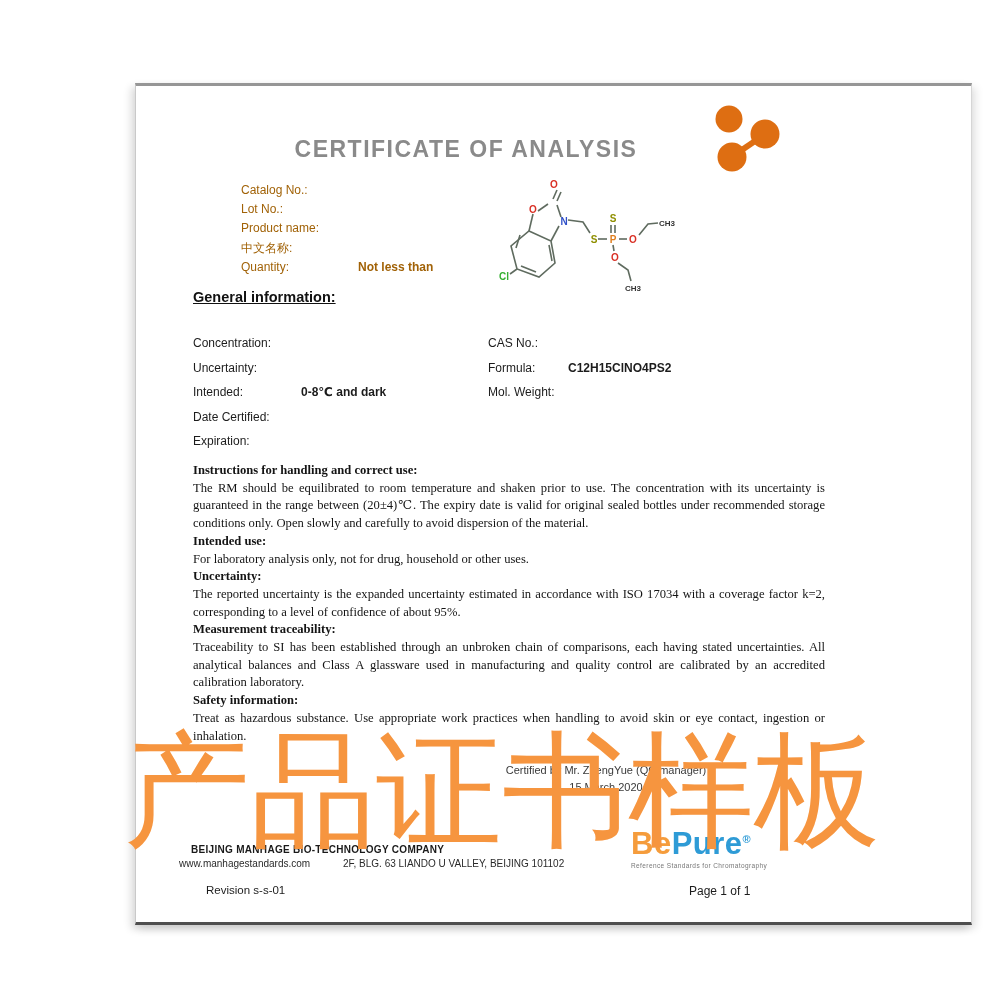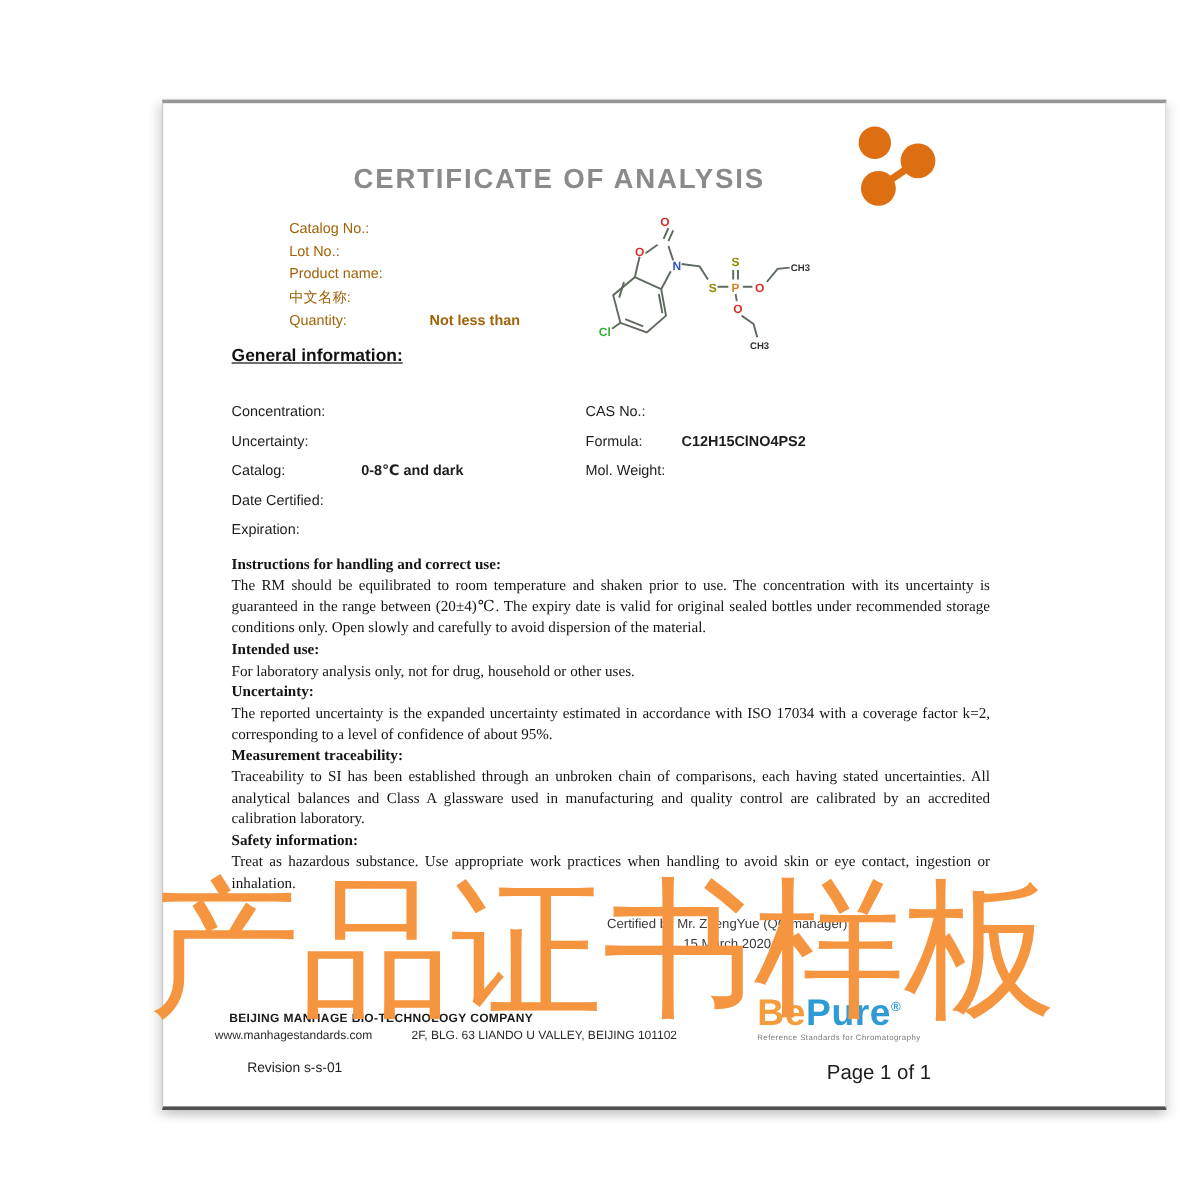--- a/index.html
+++ b/index.html
@@ -83,21 +83,21 @@
   .bepure .pure{color:#2E9BD6;}
   .bepure .reg{font-size:11px;color:#2E9BD6;vertical-align:super;}
   .bepure .tagline{
     display:block;margin-top:4px;font-size:6.5px;color:#777;
     letter-spacing:0.4px;
   }
   .revision{
     position:absolute;left:70px;top:798px;font-size:11.5px;color:#1c1c1c;
   }
   .pagenum{
-    position:absolute;left:553px;top:798px;font-size:17px;color:#1c1c1c;
+    position:absolute;left:553px;top:798px;font-size:12px;color:#1c1c1c;
   }
 </style>
 </head>
 <body>
 
 <div class="page">
 
   <h1 class="title">CERTIFICATE OF ANALYSIS</h1>
 
   <svg class="brand-mark" width="78" height="72" viewBox="0 0 78 72">
@@ -162,21 +162,21 @@
       <text x="23" y="107" fill="#35b031" text-anchor="middle">Cl</text>
     </g>
   </svg>
 
   <h2 class="ginfo-h">General information:</h2>
 
   <div class="ginfo">
     <div class="gcol left">
       <div class="g-row"><span class="glbl">Concentration:</span><span></span></div>
       <div class="g-row"><span class="glbl">Uncertainty:</span><span></span></div>
-      <div class="g-row"><span class="glbl">Catalog:</span><span class="bval">0-8℃  and dark</span></div>
+      <div class="g-row"><span class="glbl">Intended:</span><span class="bval">0-8℃  and dark</span></div>
       <div class="g-row"><span class="glbl">Date Certified:</span><span></span></div>
       <div class="g-row"><span class="glbl">Expiration:</span><span></span></div>
     </div>
     <div class="gcol right">
       <div class="g-row"><span class="glbl">CAS No.:</span><span></span></div>
       <div class="g-row"><span class="glbl">Formula:</span><span class="bval">C12H15ClNO4PS2</span></div>
       <div class="g-row"><span class="glbl">Mol. Weight:</span><span></span></div>
     </div>
   </div>
 

